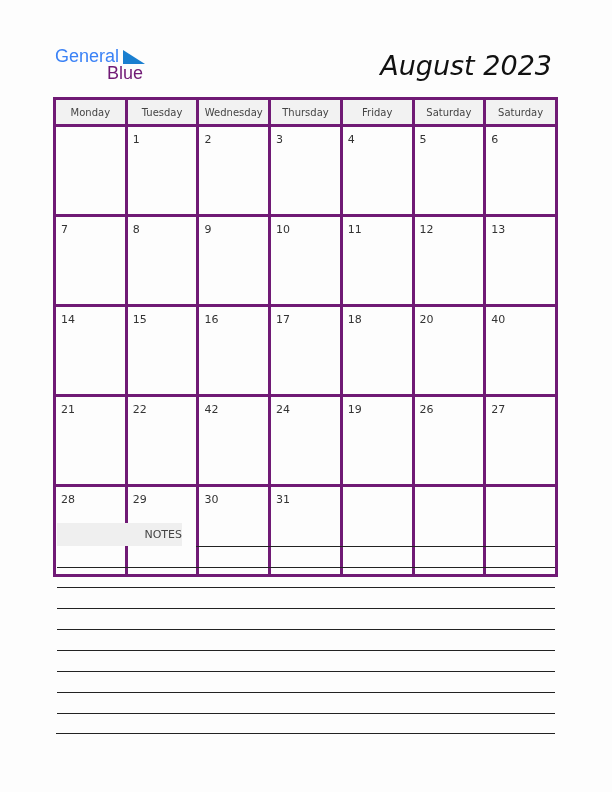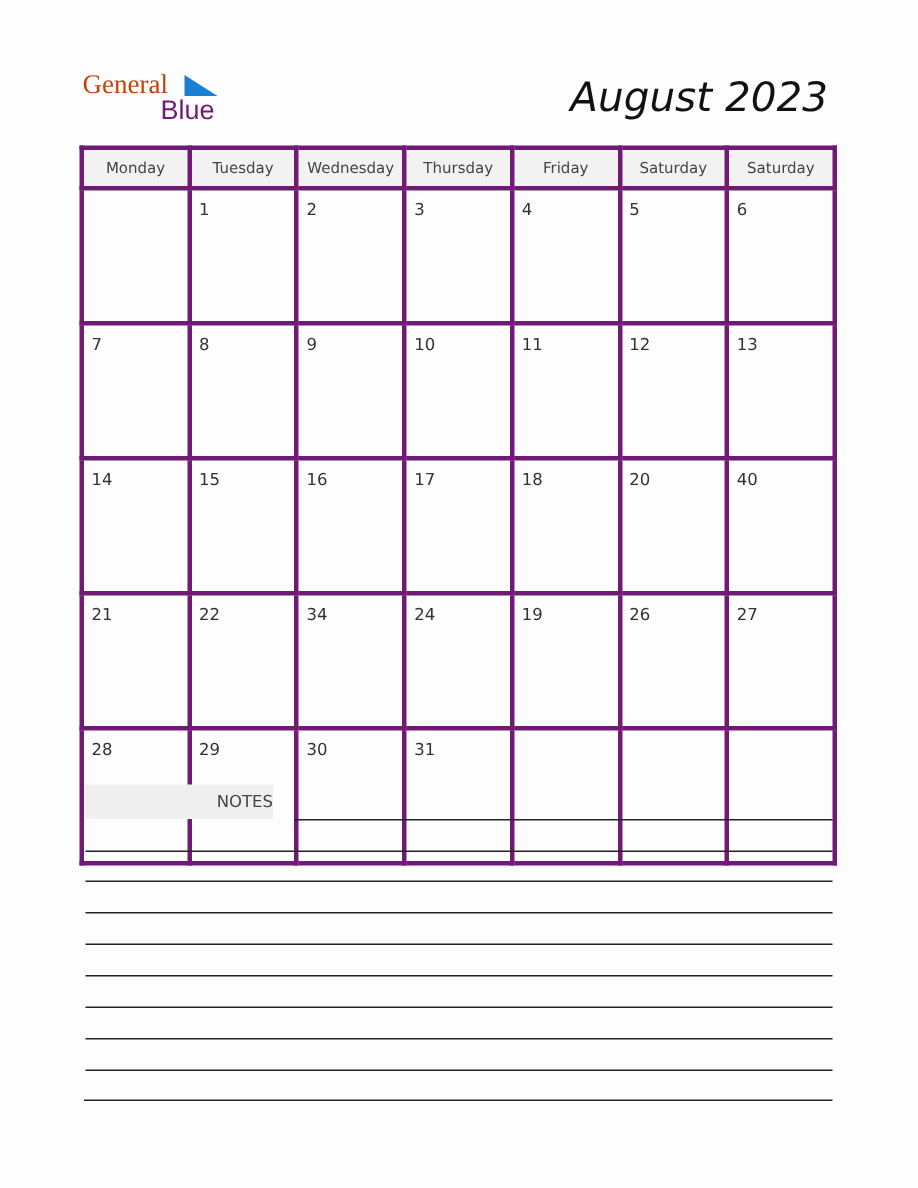--- a/index.html
+++ b/index.html
@@ -1,18 +1,18 @@
 <!DOCTYPE html>
 <html><head>
 <meta charset="utf-8">
 <style>
   html, body { margin:0; padding:0; background:#fdfdfd; }
   body { width:612px; height:792px; position:relative; font-family:"DejaVu Sans", sans-serif; color:#222; overflow:hidden; }
   .logo { position:absolute; left:55px; top:46px; width:100px; height:40px; }
-  .logo .g { position:absolute; left:0; top:0; font-size:18px; color:#c2410c; font-family:Liberation Serif, serif; }
+  .logo .g { position:absolute; left:0; top:0; font-size:18px; color:#3b82f6; font-family:Liberation Sans, sans-serif; }
   .logo .b { position:absolute; left:52px; top:17px; font-size:18px; color:#701a75; font-family:"Liberation Sans", sans-serif; }
   .logo .tri { position:absolute; left:68px; top:4px; width:0; height:0; border-left:0 solid transparent; border-bottom:14px solid #1a7fd0; border-right:22px solid transparent; }
   .title { position:absolute; right:60px; top:50px; font-size:27px; color:#111; font-family:"DejaVu Sans", sans-serif; font-weight:normal; letter-spacing:0;font-style:italic; }
   table.cal { position:absolute; left:53px; top:97px; width:505px; border-collapse:collapse; table-layout:fixed; }
   table.cal th, table.cal td { border:3px solid #701a75; }
   table.cal th { height:22px; background:#f2f2f2; font-weight:normal; font-size:10px; color:#444; text-align:center; }
   table.cal td { height:75px; vertical-align:top; font-size:11px; padding:6px 5px; color:#333; }
   .notes-label { position:absolute; left:57px; top:523px; width:125px; height:23px; background:#efefef; font-size:11px; color:#444; text-align:right; line-height:23px; }
   .nline { position:absolute; height:1px; background:#222; }
 </style>
@@ -63,21 +63,21 @@
       <td>15</td>
       <td>16</td>
       <td>17</td>
       <td>18</td>
       <td>20</td>
       <td>40</td>
     </tr>
     <tr>
       <td>21</td>
       <td>22</td>
-      <td>34</td>
+      <td>42</td>
       <td>24</td>
       <td>19</td>
       <td>26</td>
       <td>27</td>
     </tr>
     <tr>
       <td>28</td>
       <td>29</td>
       <td>30</td>
       <td>31</td>

